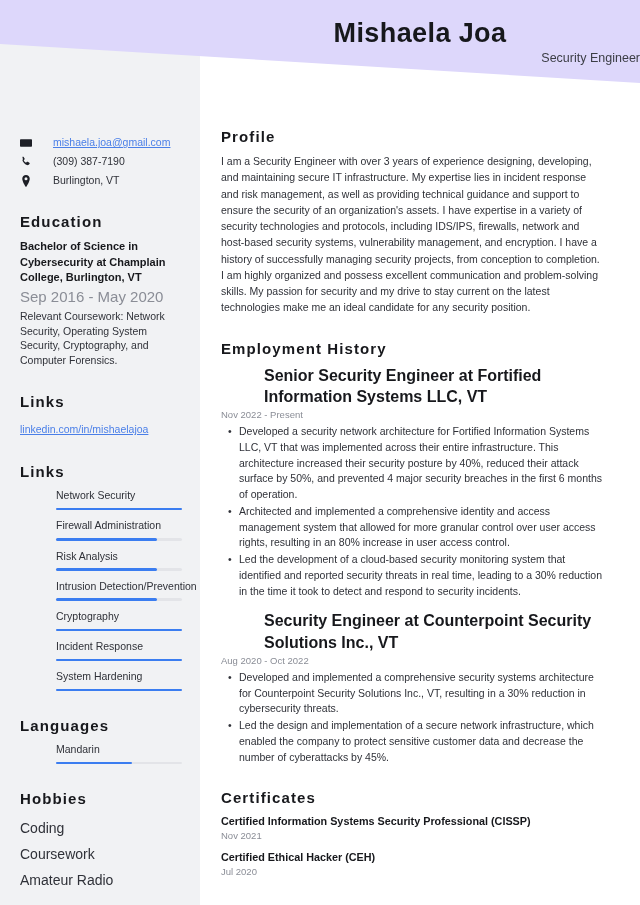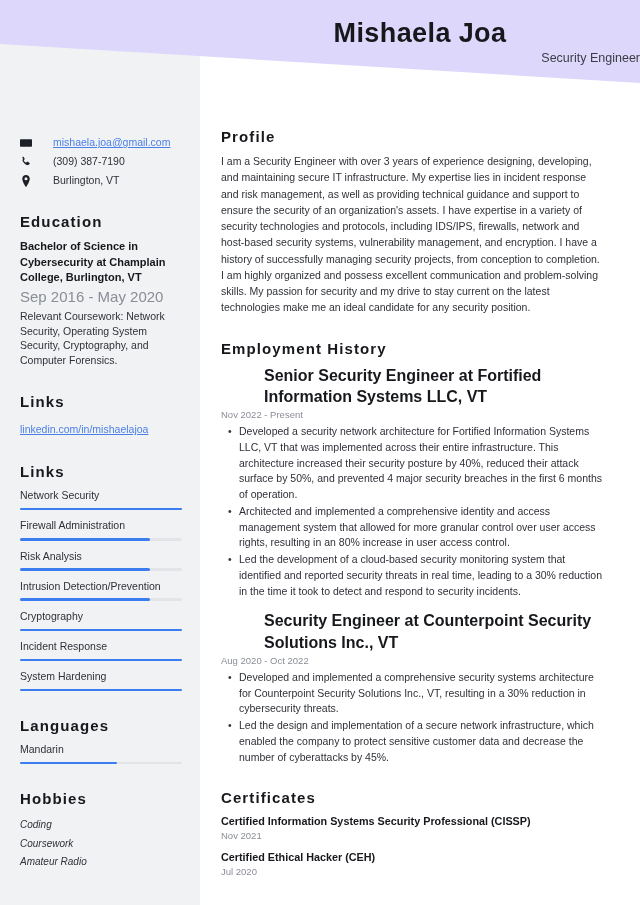--- a/index.html
+++ b/index.html
@@ -116,21 +116,21 @@
   }
   .link-line {
     font-size: 10.5px;
     color: #4a7fe8;
     text-decoration: underline;
     line-height: 1.3;
     word-break: break-all;
   }
 
   
-  .bar-item { margin-bottom: 9px; }
+  .bar-item { margin-bottom: 9px; margin-left: 36px; }
   .bar-label {
     font-size: 10.5px;
     color: #2f3138;
     line-height: 1.3;
     margin-bottom: 5px;
     white-space: nowrap;
   }
   .bar-track {
     position: relative;
     width: 100%;
@@ -140,24 +140,23 @@
   }
   .bar-fill {
     position: absolute;
     left: 0; top: 0;
     height: 2.5px;
     background: #3b7df0;
     border-radius: 2px;
   }
 
   .hobby-line {
-    font-size: 10px;
+    font-size: 14px;
     color: #2f3138;
     line-height: 1.85;
-    font-style: italic;
   }
 
   
   .main {
     position: absolute;
     left: 200px; top: 0;
     width: 440px;
     padding: 128px 36px 0 21px;
     z-index: 3;
   }

